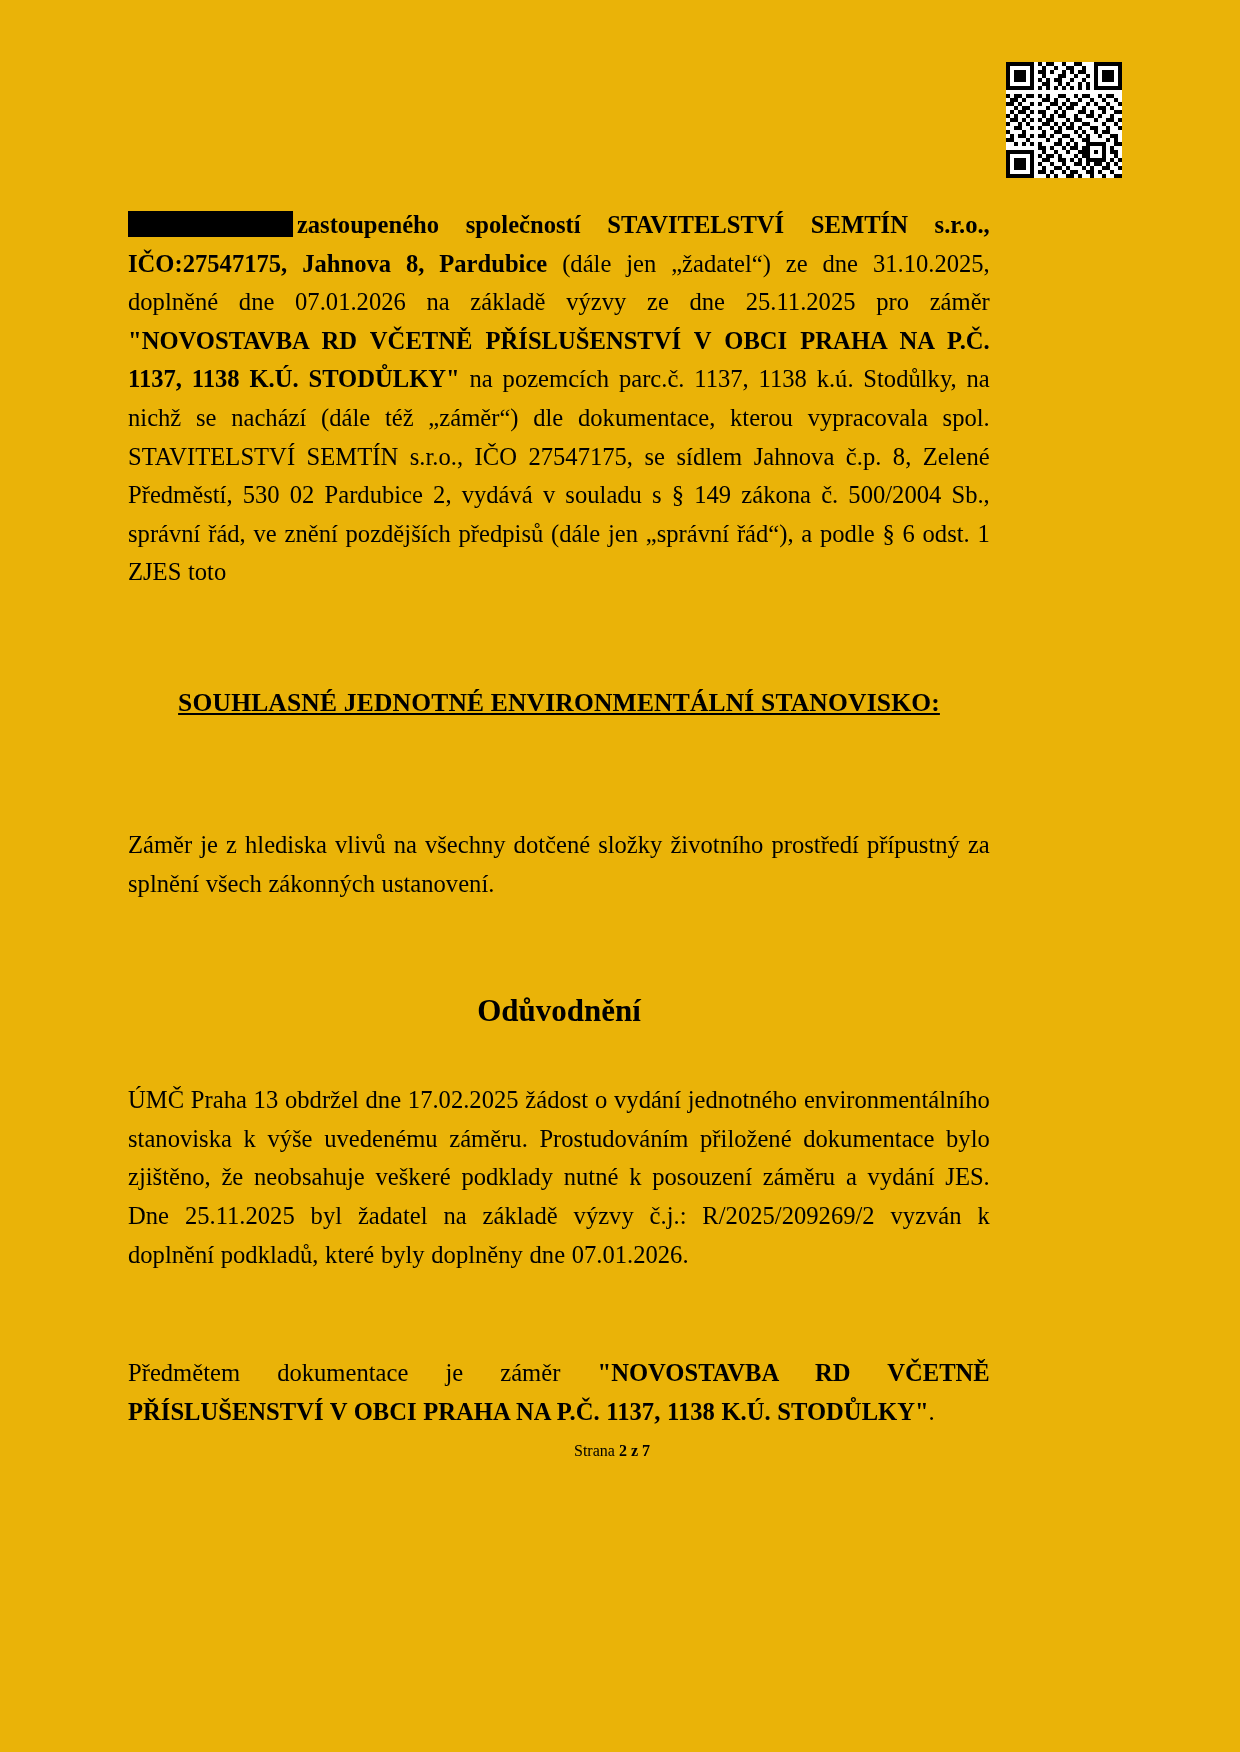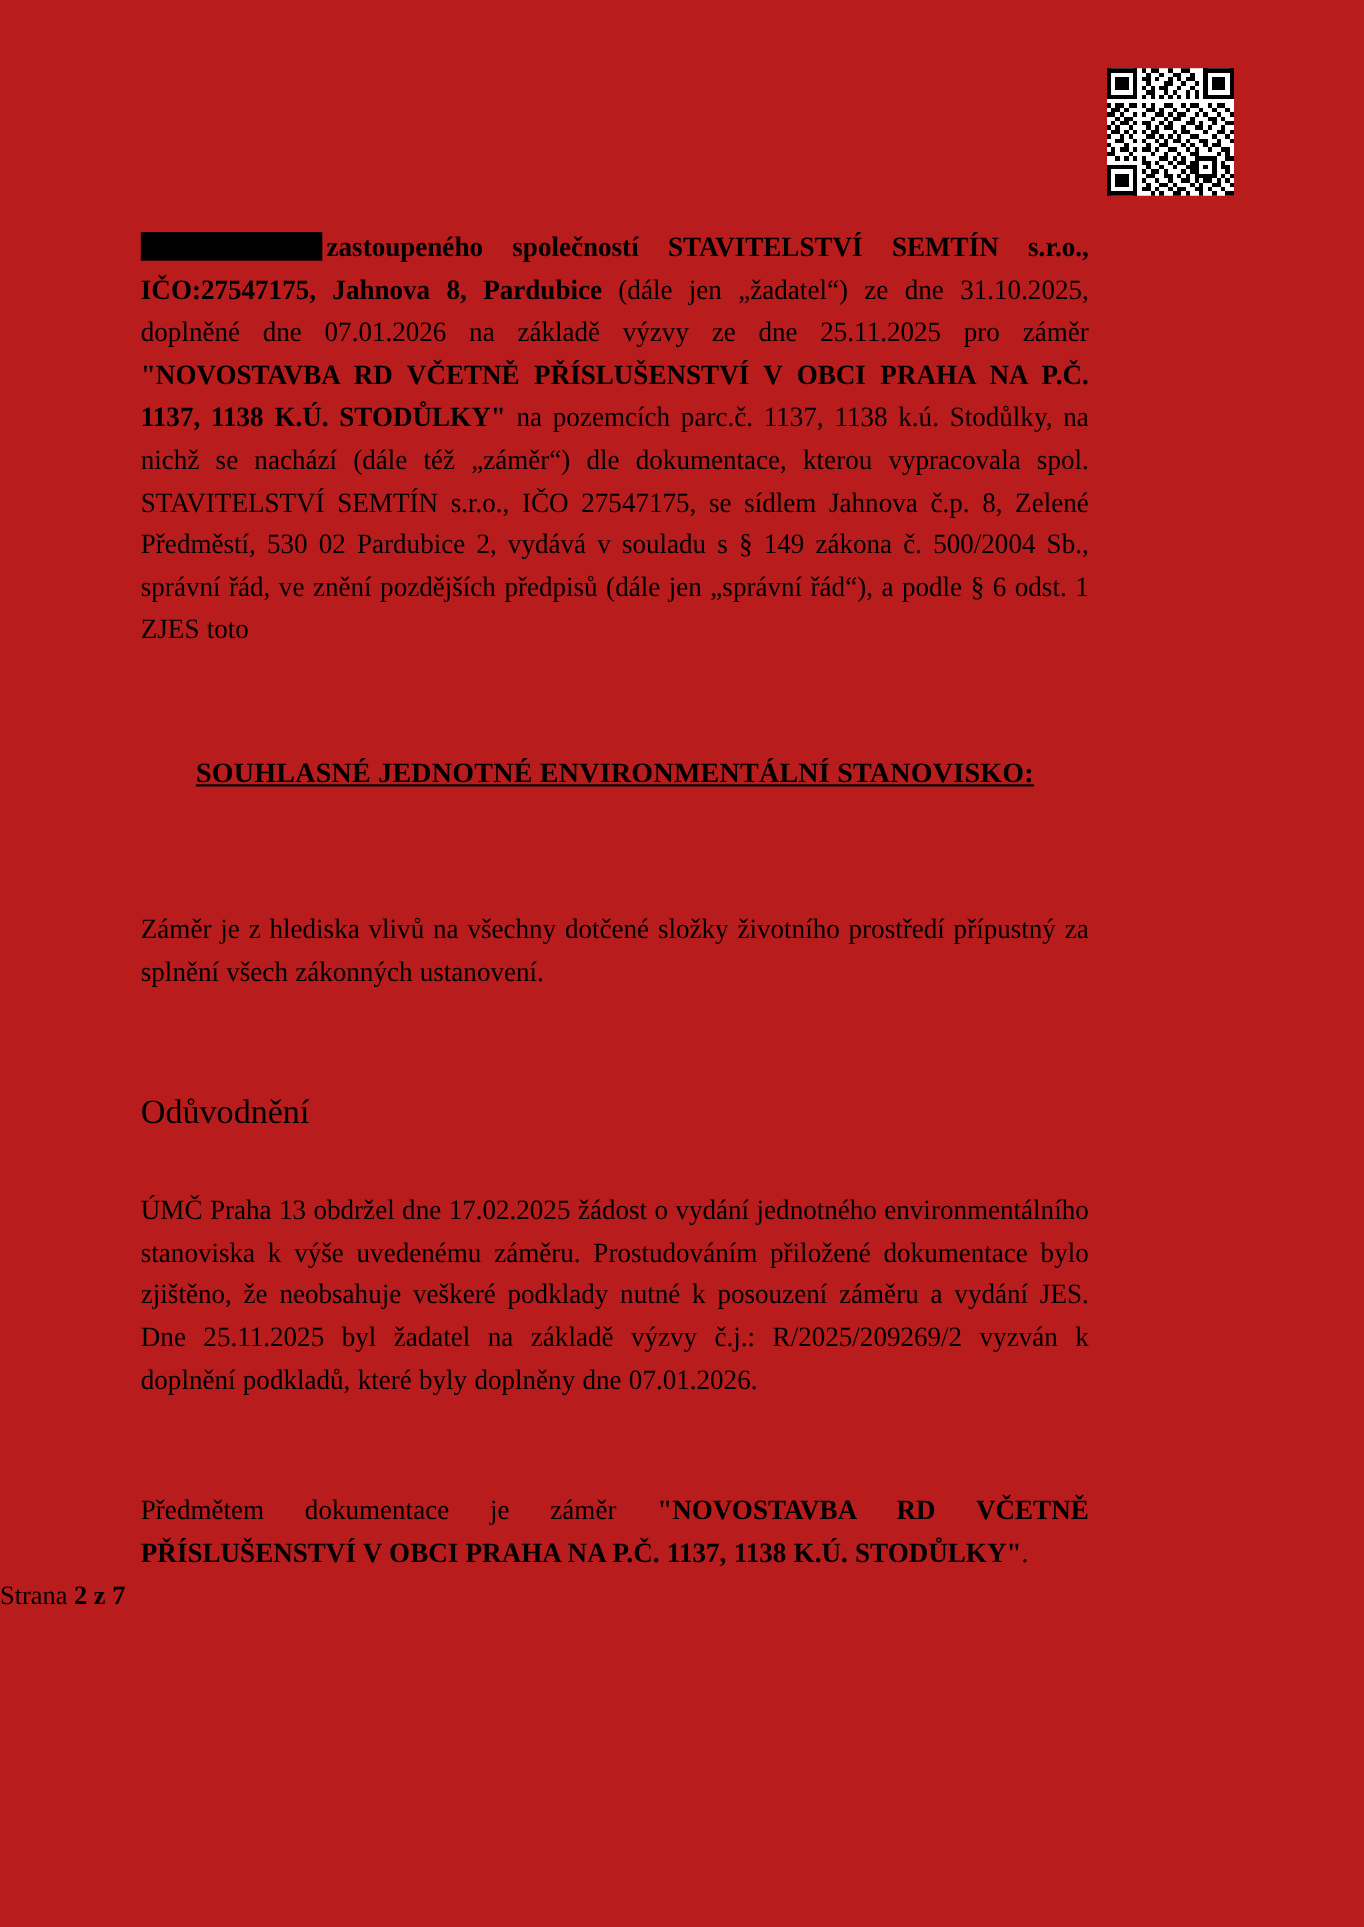--- a/index.html
+++ b/index.html
@@ -8,21 +8,21 @@
     background: #ffffff;
   }
   body {
     font-family: "Liberation Serif", "DejaVu Serif", serif;
     color: #000000;
   }
   .page {
     position: relative;
     width: 1240px;
     height: 1752px;
-    background: #b91c1c;
+    background: #eab308;
     box-sizing: border-box;
     overflow: hidden;
   }
 
   
   .qr-wrap {
     position: absolute;
     top: 62px;
     right: 118px;
     width: 116px;
@@ -71,40 +71,41 @@
     margin: 0;
     text-align: center;
     font-weight: bold;
     font-size: 25.5px;
     line-height: 38px;
     letter-spacing: 0.2px;
     text-decoration: underline;
   }
   .heading-oduvodneni {
     margin: 0;
-    font-weight: normal;
+    text-align: center;
+    font-weight: bold;
     font-size: 31px;
     line-height: 40px;
   }
 
   
   .gap-a { height: 92px; }
   .gap-b { height: 104px; }
   .gap-c { height: 88px; }
   .gap-d { height: 50px; }
   .gap-e { height: 80px; }
 
   
   .footer {
     position: absolute;
     left: 0;
     right: 16px;
     top: 1436px;
-    text-align: left;
-    font-size: 24px;
+    text-align: center;
+    font-size: 16px;
     line-height: 30px;
   }
   .footer .pg { font-weight: bold; }
 </style>
 </head>
 <body>
 
 <div class="page">
 
   <div class="qr-wrap">

